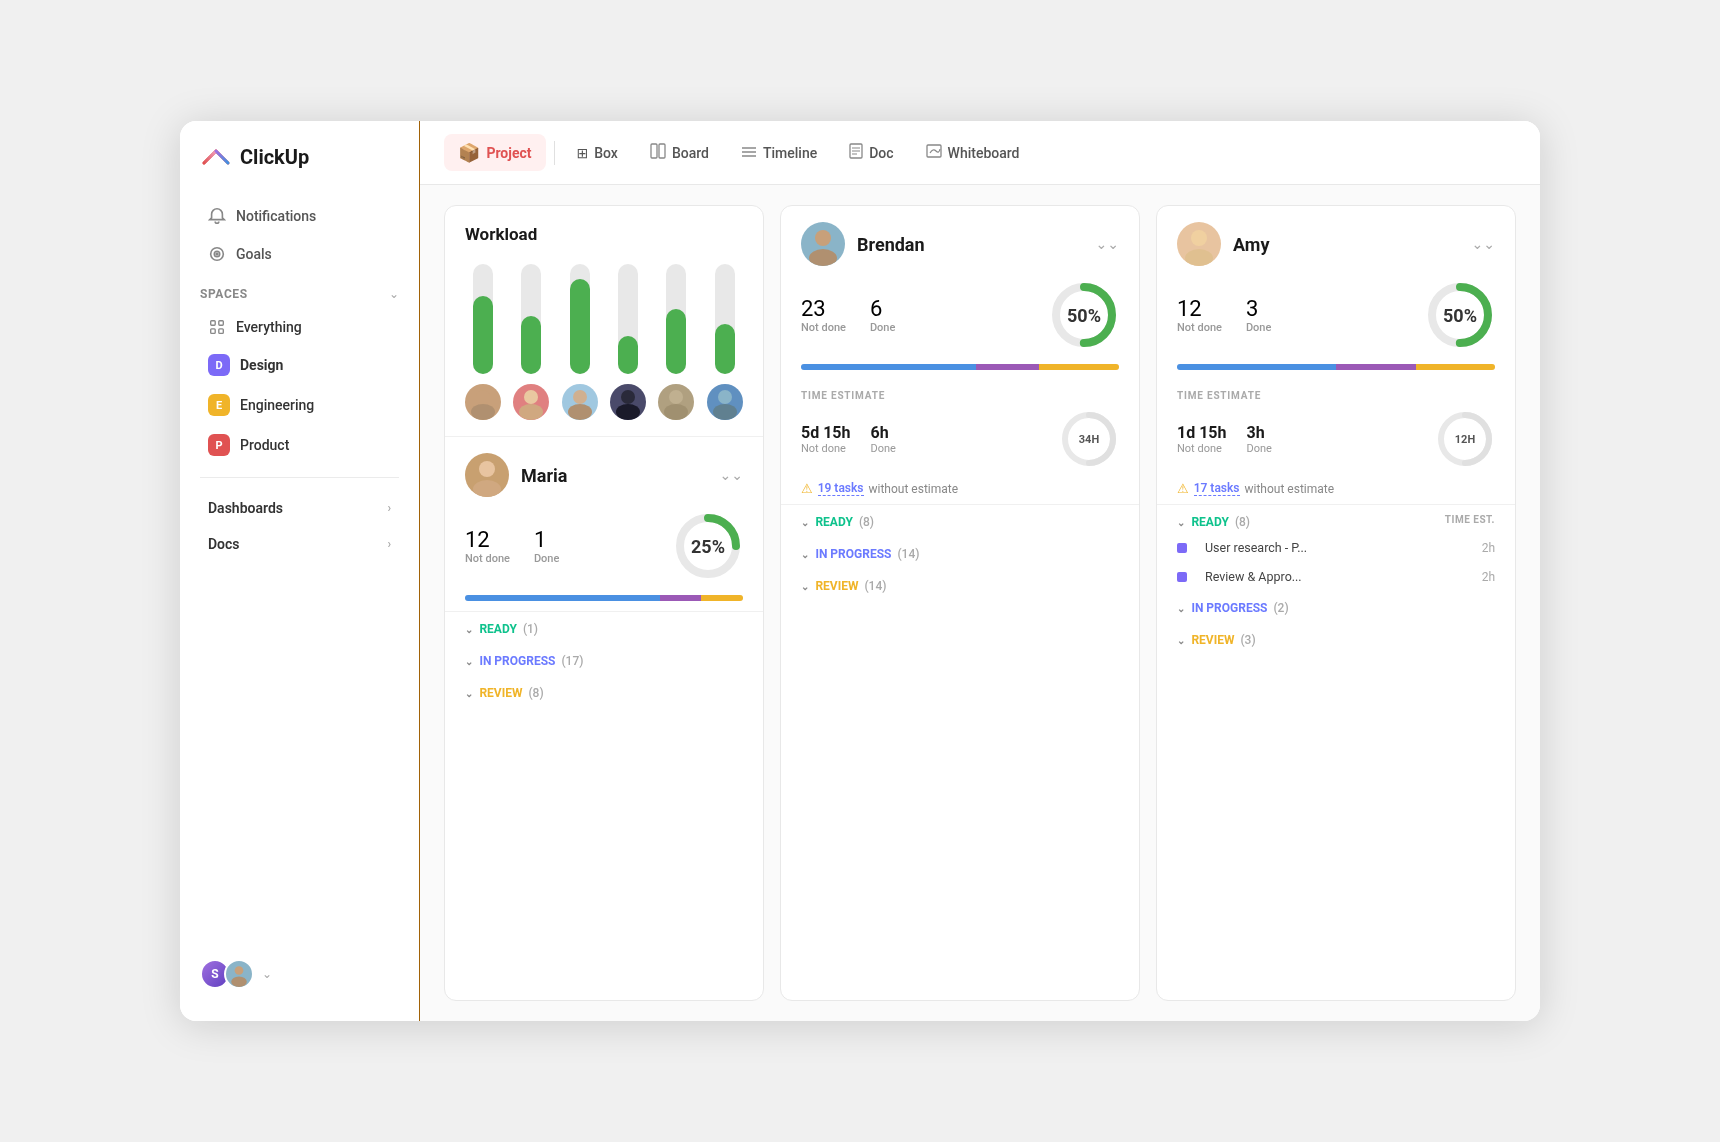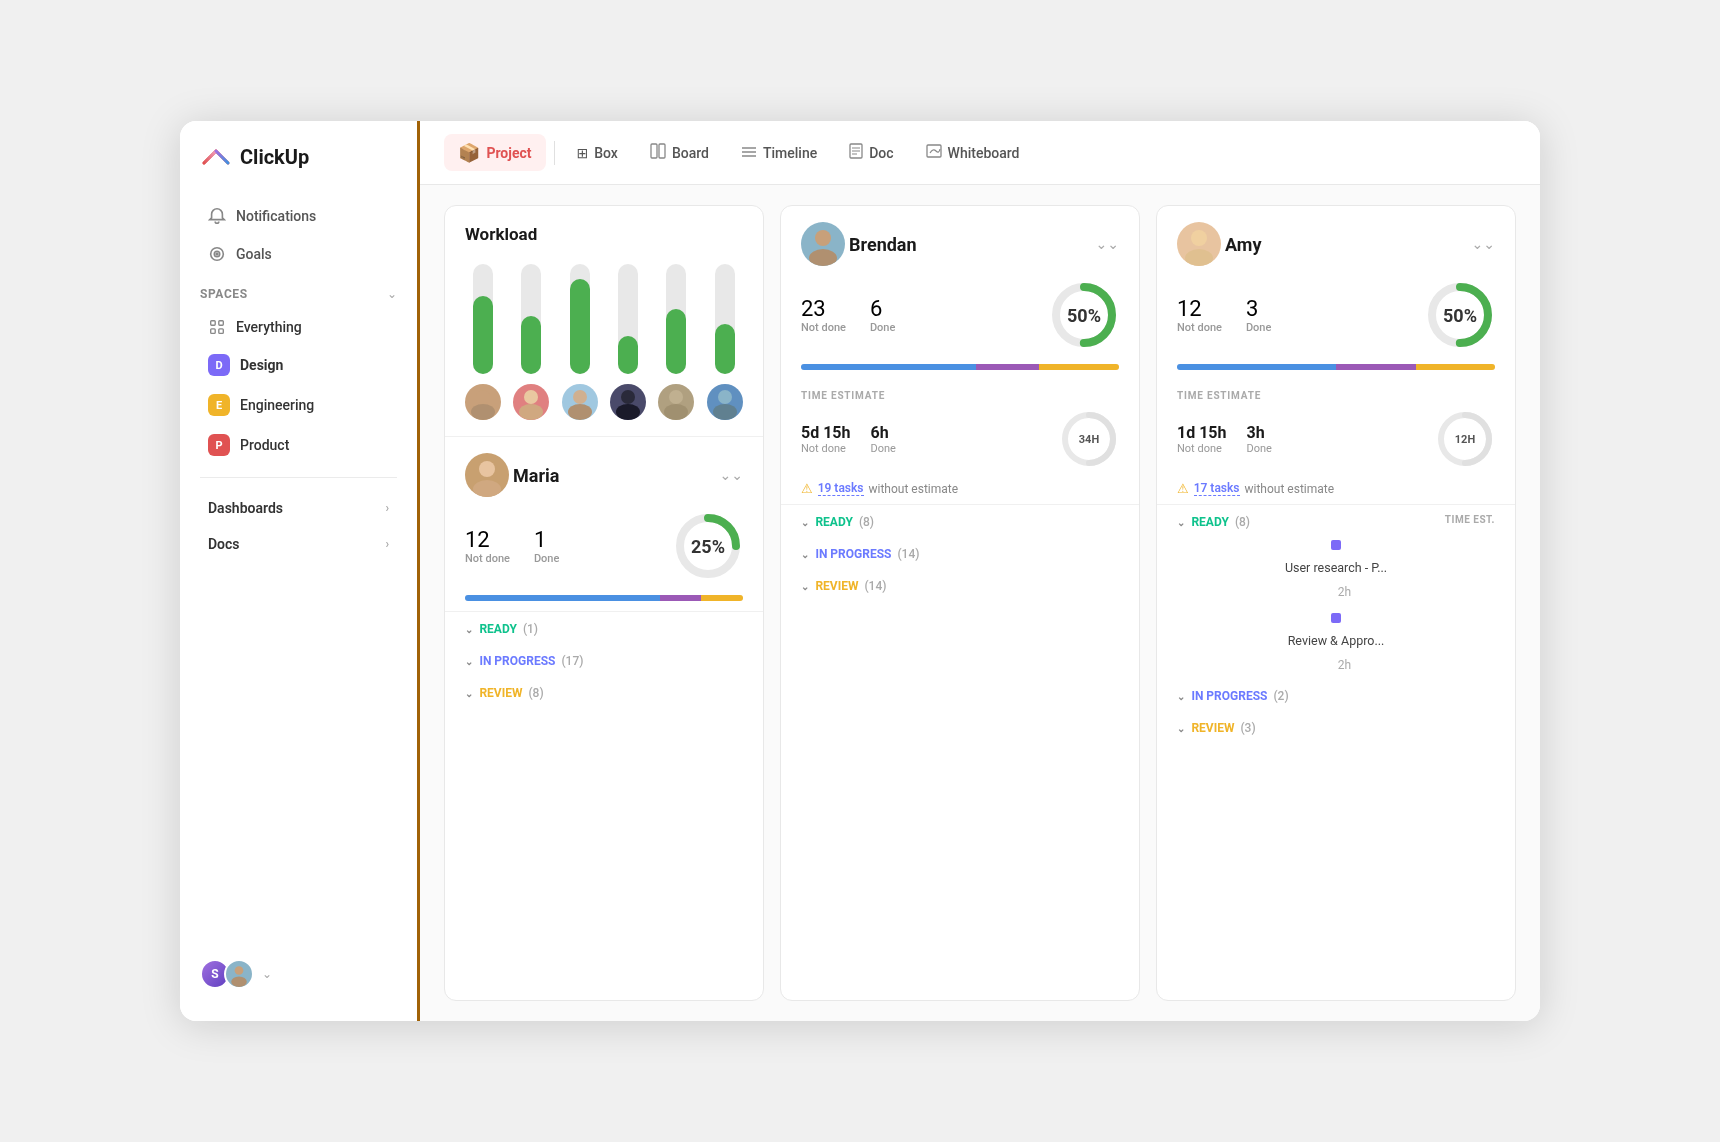--- a/index.html
+++ b/index.html
@@ -18,21 +18,21 @@
       border-radius: 16px;
       display: flex;
       overflow: hidden;
       box-shadow: 0 4px 40px rgba(0,0,0,0.15);
     }
     
     .sidebar {
       width: 240px;
       min-width: 240px;
       background: #fff;
-      border-right: 3px solid #a16207;
+      border-right: 1px solid #a16207;
       display: flex;
       flex-direction: column;
       padding: 20px 0;
     }
     .logo-area {
       display: flex;
       align-items: center;
       gap: 8px;
       padding: 0 20px 24px;
     }
@@ -256,21 +256,21 @@
     }
     .person-header {
       display: flex;
       align-items: center;
       justify-content: space-between;
       padding: 16px 20px 10px;
     }
     .person-info {
       display: flex;
       align-items: center;
-      gap: 4px;
+      gap: 12px;
       justify-content: space-between;
     }
     .person-avatar {
       width: 44px;
       height: 44px;
       border-radius: 50%;
       overflow: hidden;
       display: flex;
       align-items: center;
       justify-content: center;
@@ -405,24 +405,23 @@
       color: #aaa;
       font-weight: 500;
     }
     .status-ready { color: #0ec28c; }
     .status-inprogress { color: #6b7aff; }
     .status-review { color: #f0b429; }
     .task-item {
       display: flex;
       align-items: center;
       padding: 7px 20px;
-      gap: 10px;
+      gap: 18px;
       font-size: 12.5px;
       color: #333;
-      flex-direction: column;
     }
     .task-dot {
       width: 10px;
       height: 10px;
       border-radius: 2px;
       flex-shrink: 0;
     }
     .task-name { flex: 1; color: #444; font-size: 12.5px; overflow: hidden; text-overflow: ellipsis; white-space: nowrap; }
     .task-time { color: #aaa; font-size: 12px; min-width: 30px; text-align: right; }
     

